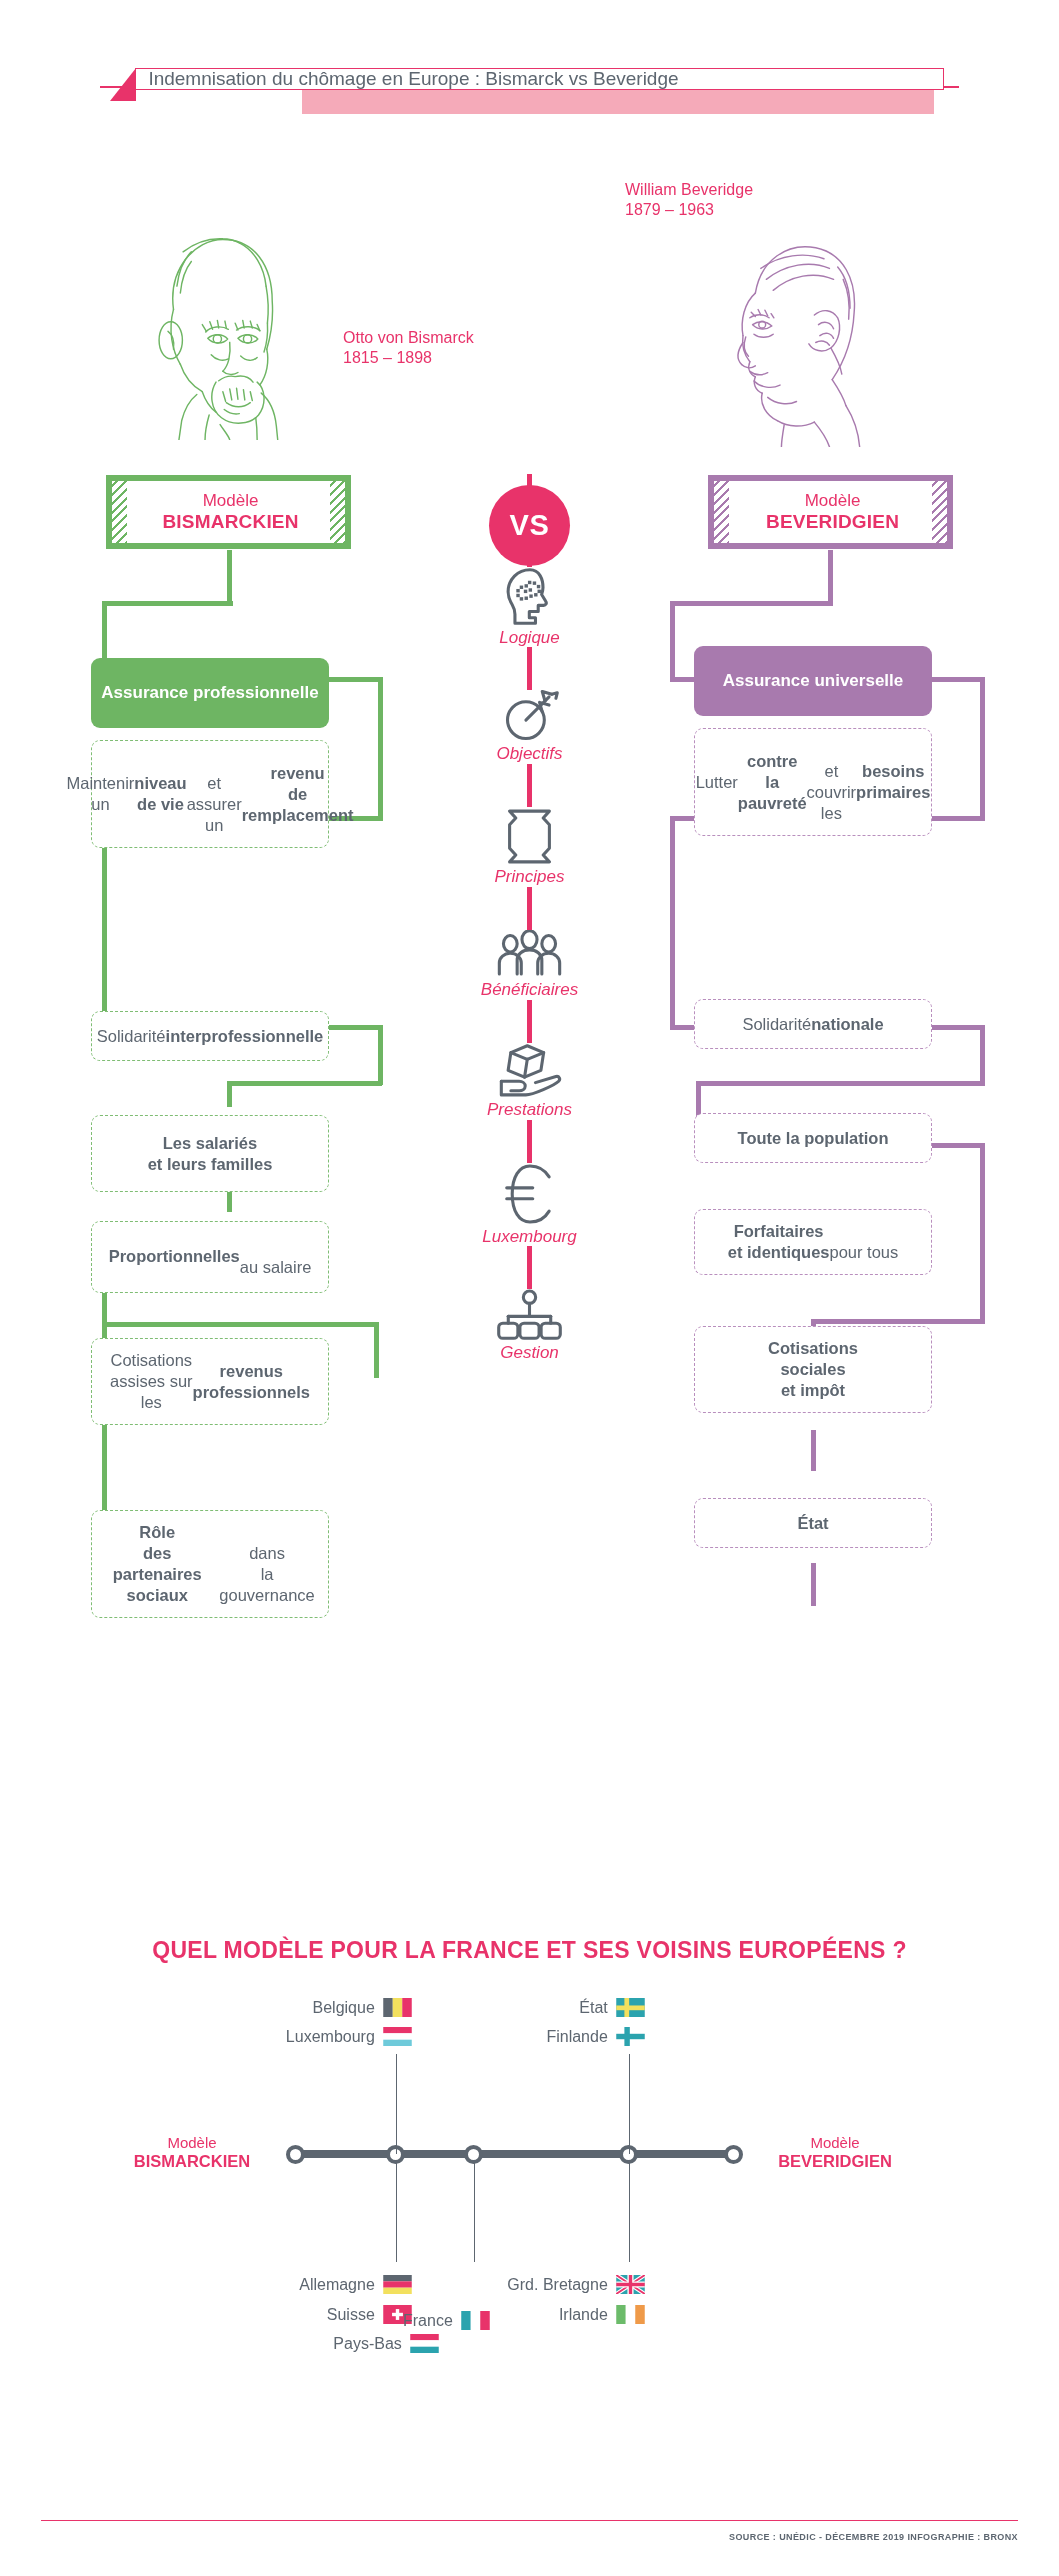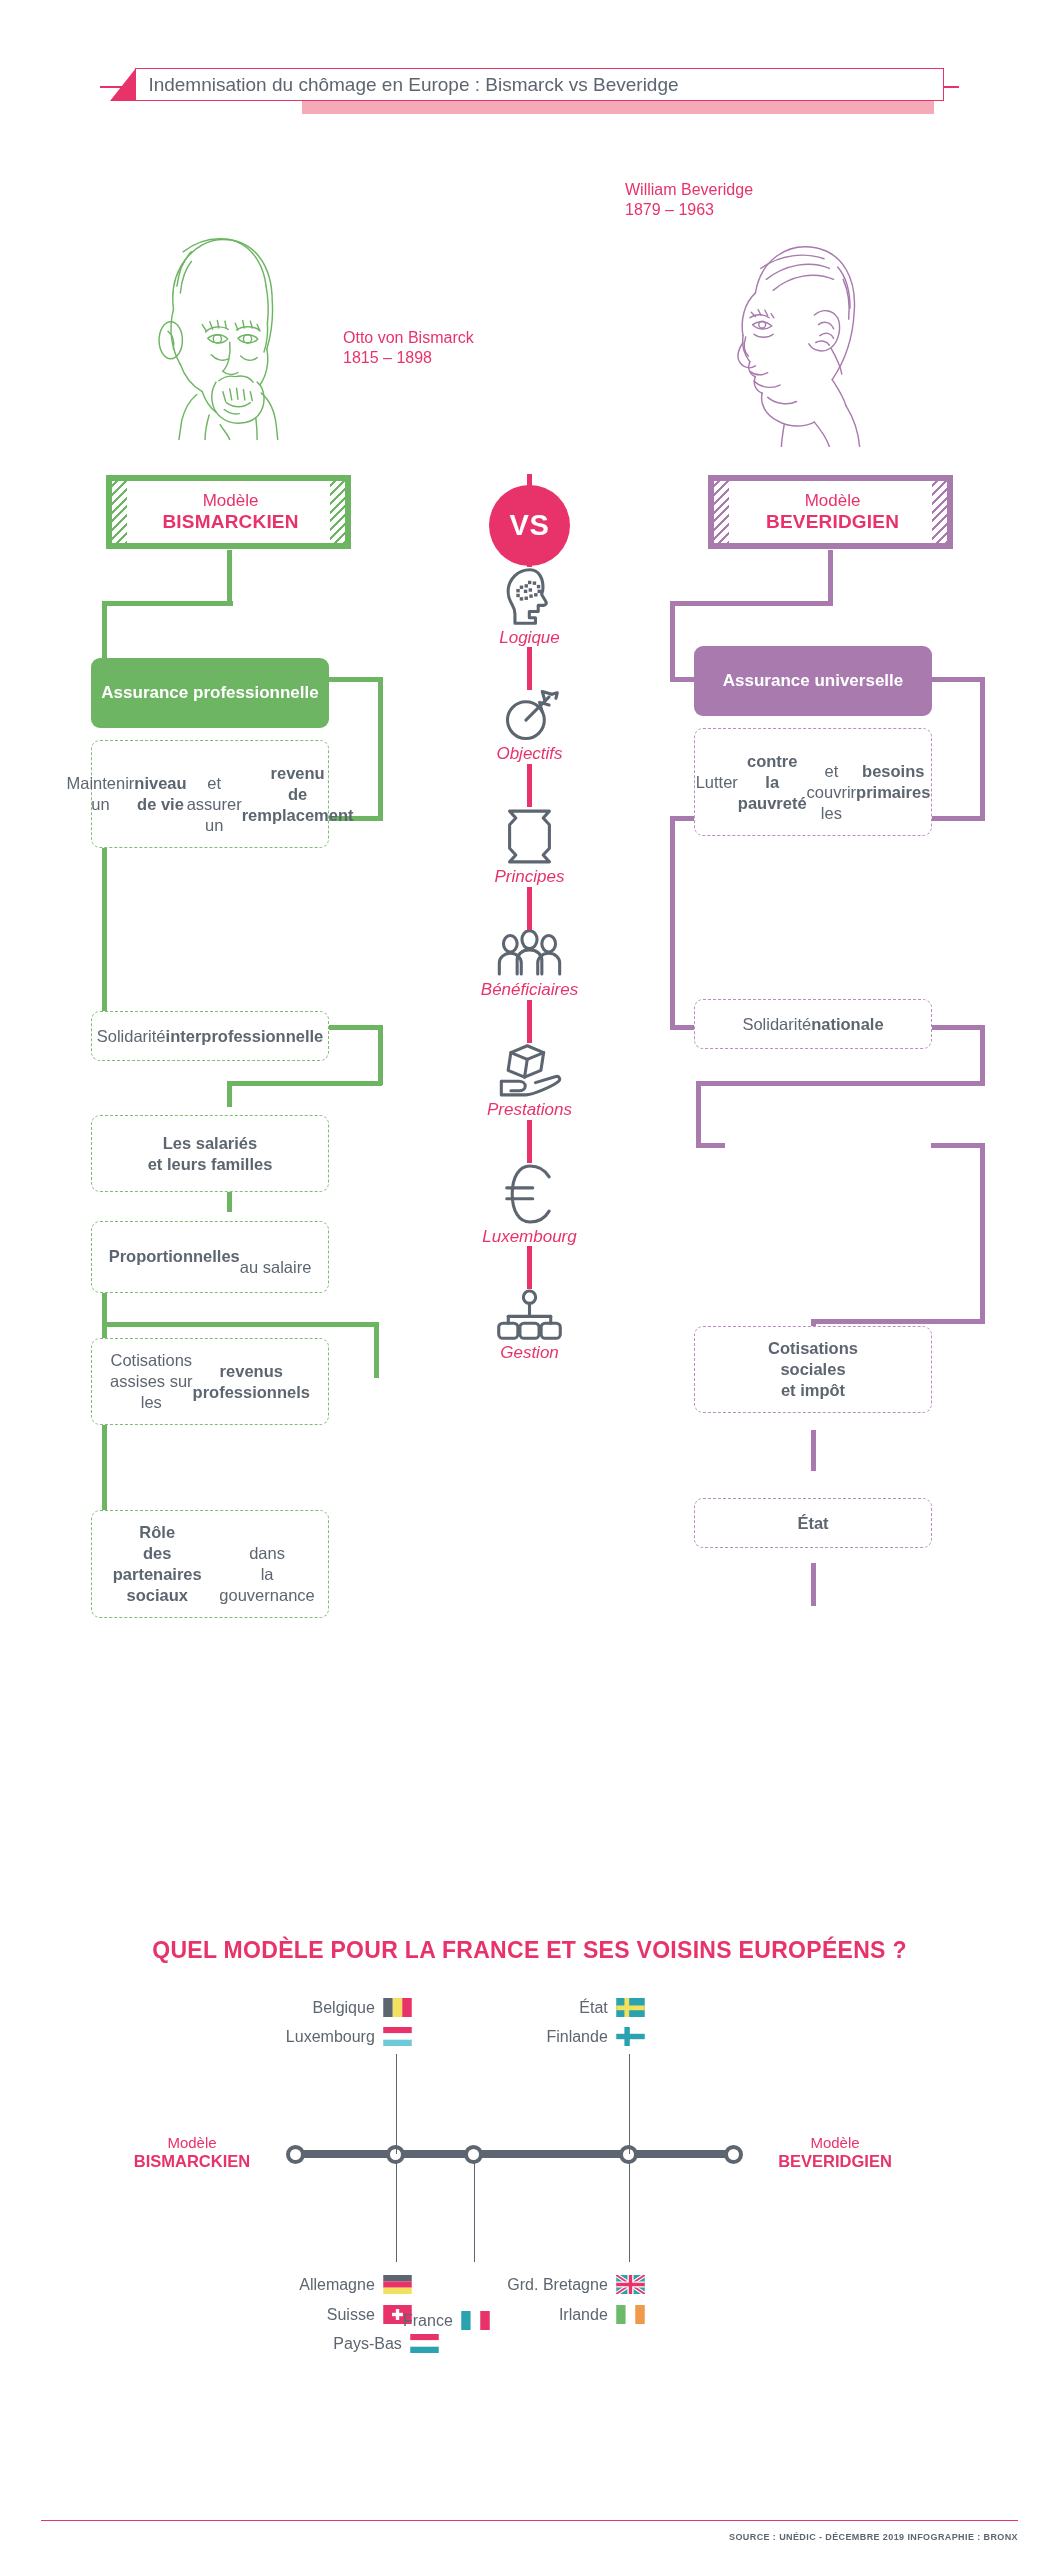--- a/index.html
+++ b/index.html
@@ -20,21 +20,21 @@
   .header-rule {
     position: absolute; top: 53px; left: 100px; width: 859px;
     height: 2.1px; background: #e8336a;
   }
   .header-pink-under {
     position: absolute; top: 48px; left: 302px;
     width: 632px; height: 33px; background: #f5aab9;
   }
   .header-box {
     position: absolute; top: 35px; left: 135px;
-    width: 809px; height: 33px;
+    width: 809px; height: 22px;
     border: 1.4px solid #e8336a;
     background: #ffffff;
     display: flex; align-items: center;
   }
   .header-title {
     font-size: 19px; color: #5d6670; font-weight: 400;
     letter-spacing: 0px; padding-left: 12.4px; white-space: nowrap;
   }
   .header-tri {
     position: absolute; top: 35px; left: 110px;
@@ -418,20 +418,24 @@
       <b>Les salariés<br>et leurs familles</b>
     </div>
     <div class="dbox dbox-green" style="position: absolute; top: 1209px; padding: 13.7px 8.2px;"><b>Proportionnelles</b><br>au salaire</div>
     <div class="dbox dbox-green" style="position: absolute; top: 1326px;">Cotisations<br>assises sur<br>les <b>revenus<br>professionnels</b></div>
     <div class="dbox dbox-green" style="position: absolute; top: 1498px; align-items: flex-end;"><b>Rôle<br>des partenaires<br>sociaux</b> dans<br>la gouvernance</div>
   </div>
 <div class="side-col" id="right-col" style="top: 0px; left: 694px; height: 962px;">
     <div class="pill pill-purple" style="position: absolute; top: 646px;">Assurance universelle</div>
     <div class="dbox dbox-purple" style="position: absolute; top: 728px;">Lutter <b>contre<br>la pauvreté</b><br>et couvrir<br>les <b>besoins<br>primaires</b></div>
     <div class="dbox dbox-purple" style="position: absolute; top: 999px; padding: 13.7px 8.2px;">Solidarité<br><b>nationale</b></div>
+    <div class="dbox dbox-purple" style="position: absolute; top: 1113px; padding: 13.7px 8.2px;">
+      <b>Toute la population</b>
+    </div>
+    <div class="dbox dbox-purple" style="position: absolute; top: 1209px;"><b>Forfaitaires<br>et identiques</b><br>pour tous</div>
     <div class="dbox dbox-purple" style="position: absolute; top: 1326px;">
       <b>Cotisations<br>sociales<br>et impôt</b>
     </div>
     <div class="dbox dbox-purple" style="position: absolute; top: 1498px; padding: 13.7px 8.2px;">
       <b>État</b>
     </div>
   </div>
 
 <div id="bottom-title">QUEL MODÈLE POUR LA FRANCE ET SES VOISINS EUROPÉENS ?</div>
 <div id="scale-track"></div>

